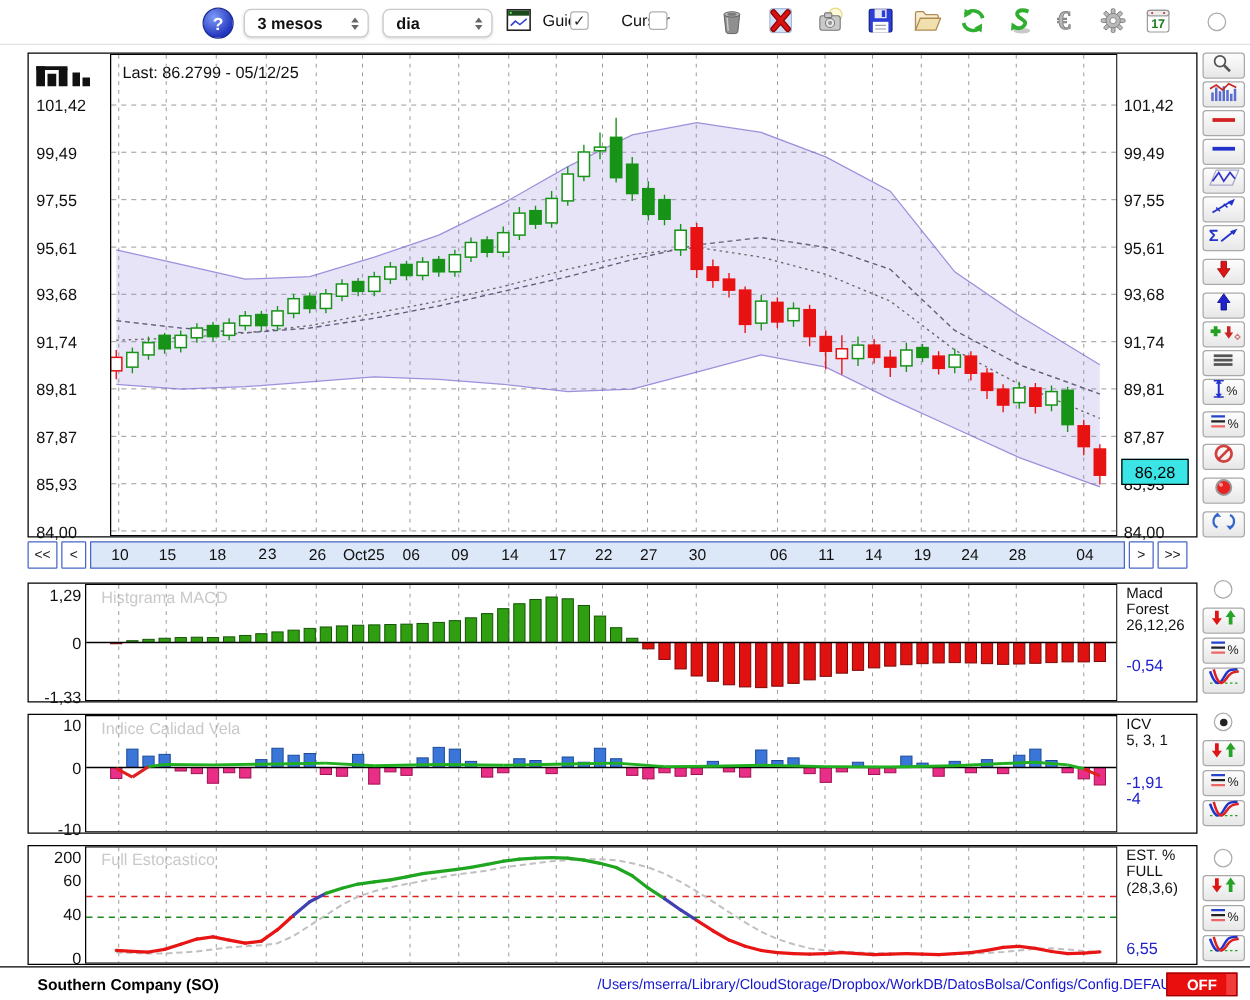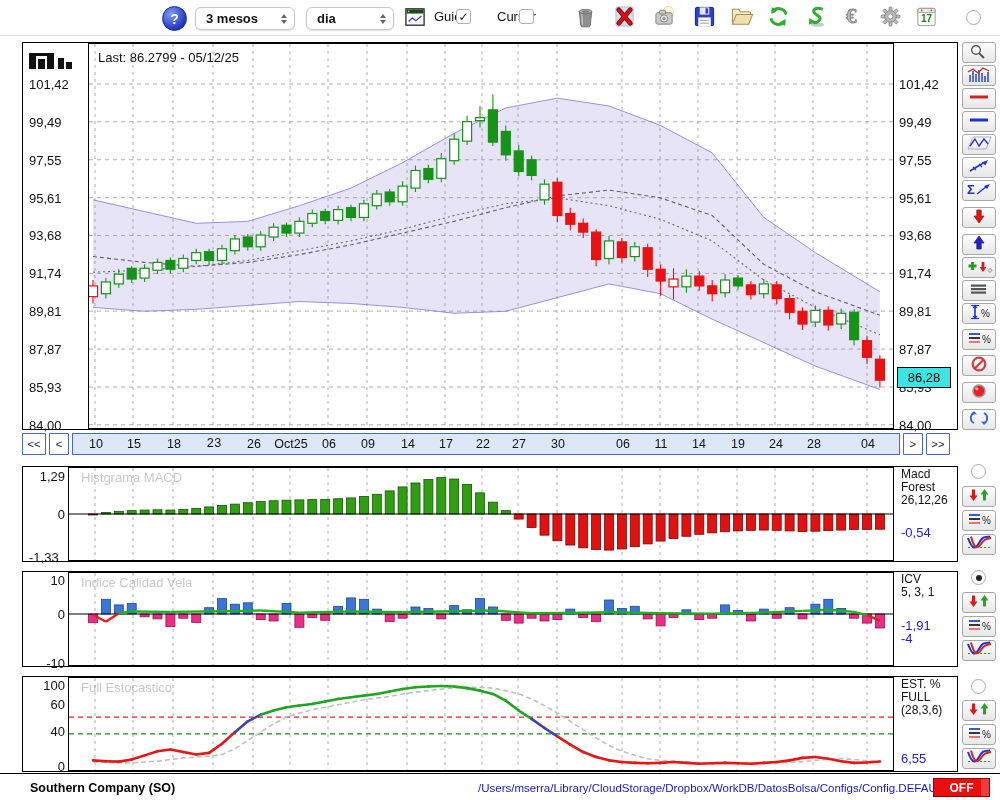--- a/index.html
+++ b/index.html
@@ -502,21 +502,21 @@
         <rect x="768.7" y="47" width="9" height="16.073999999999998" fill="#e01111" stroke="#7a0808" stroke-width="0.8"></rect>
         <rect x="781.6" y="47" width="9" height="15.510000000000005" fill="#e01111" stroke="#7a0808" stroke-width="0.8"></rect>
         <rect x="794.5" y="47" width="9" height="15.510000000000005" fill="#e01111" stroke="#7a0808" stroke-width="0.8"></rect>
         <rect x="807.4" y="47" width="9" height="15.228000000000002" fill="#e01111" stroke="#7a0808" stroke-width="0.8"></rect>
         <line x1="1" y1="47" x2="825" y2="47" stroke="#000" stroke-width="1.2"></line>
         <rect x="0.5" y="0.5" width="825" height="93" fill="none" stroke="#000" stroke-width="1"></rect>
       </svg>
   <div id="macd-labels">
         <div class="axlab" style="left: 6px; top: 2px; width: 36px; text-align: right;">1,29</div>
         <div class="axlab" style="left: 6px; top: 40px; width: 36px; text-align: right;">0</div>
-        <div class="axlab" style="left: 6px; top: 83px; width: 36px; text-align: left;">-1,33</div>
+        <div class="axlab" style="left: 6px; top: 83px; width: 36px; text-align: right;">-1,33</div>
       </div>
   <div class="rtext">
     <div>Macd</div>
         <div>Forest</div>
         <div>26,12,26</div>
   </div>
   <div class="bval" style="top:58px;">-0,54</div>
 </div>
 
 <div class="box" id="icv-box">
@@ -725,21 +725,21 @@
         <line x1="721.6" y1="83.36" x2="734.5" y2="80.87" stroke="#e81515" stroke-width="2.6" stroke-linecap="round"></line>
         <line x1="734.5" y1="80.87" x2="747.4" y2="80.04" stroke="#e81515" stroke-width="2.6" stroke-linecap="round"></line>
         <line x1="747.4" y1="80.04" x2="760.3000000000001" y2="81.7" stroke="#e81515" stroke-width="2.6" stroke-linecap="round"></line>
         <line x1="760.3000000000001" y1="81.7" x2="773.2" y2="84.19" stroke="#e81515" stroke-width="2.6" stroke-linecap="round"></line>
         <line x1="773.2" y1="84.19" x2="786.1" y2="85.85" stroke="#e81515" stroke-width="2.6" stroke-linecap="round"></line>
         <line x1="786.1" y1="85.85" x2="799" y2="85.435" stroke="#e81515" stroke-width="2.6" stroke-linecap="round"></line>
         <line x1="799" y1="85.435" x2="811.9" y2="84.5635" stroke="#e81515" stroke-width="2.6" stroke-linecap="round"></line>
         <rect x="0.5" y="0.5" width="825" height="93" fill="none" stroke="#000" stroke-width="1"></rect>
       </svg>
   <div id="est-labels">
-        <div class="axlab" style="left: 6px; top: 1px; width: 36px; text-align: right;">100</div>
+        <div class="axlab" style="left: 6px; top: 1px; width: 36px; text-align: right;">200</div>
         <div class="axlab" style="left: 6px; top: 20px; width: 36px; text-align: right;">60</div>
         <div class="axlab" style="left: 6px; top: 47px; width: 36px; text-align: right;">40</div>
         <div class="axlab" style="left: 6px; top: 82px; width: 36px; text-align: right;">0</div>
       </div>
   <div class="rtext">
     <div>EST. %</div>
         <div>FULL</div>
         <div>(28,3,6)</div>
   </div>
   <div class="bval" style="top:74px;">6,55</div>

